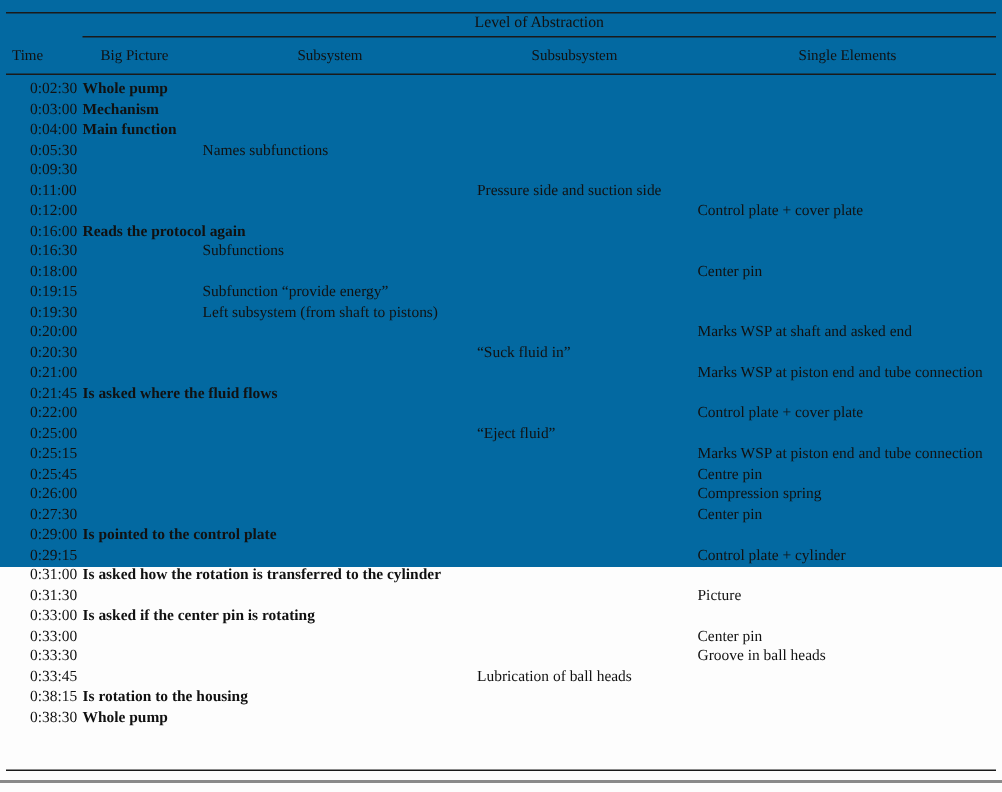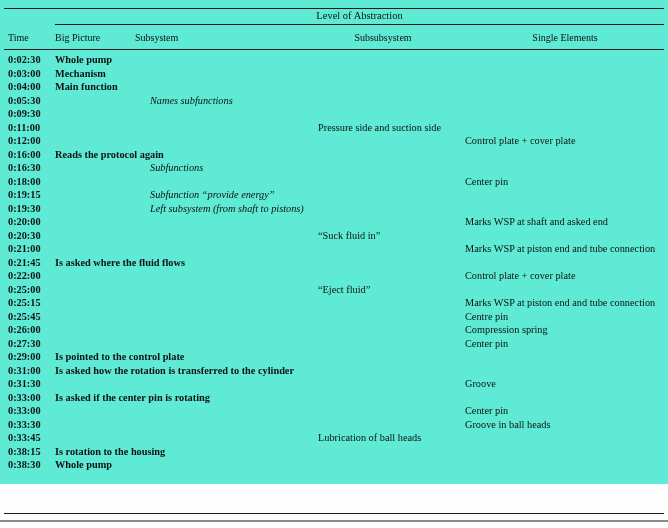--- a/index.html
+++ b/index.html
@@ -3,46 +3,46 @@
 <meta charset="utf-8">
 <style>
   html,body{margin:0;padding:0;}
   body{
     width:668px;height:528px;
     background:#fdfdfd;
     font-family:"Liberation Serif","DejaVu Serif",serif;
     color:#111;
     overflow:hidden;
   }
-  .page{position:relative;width:668px;height:484px;background:#5eead4;}
+  .page{position:relative;width:668px;height:378px;background:#0369a1;}
   .rule{position:absolute;background:#1a1a1a;height:1px;}
   .rule-top{left:4px;right:4px;top:8px;}
   .rule-spanner{left:55px;width:609px;top:24px;}
   .rule-header{left:4px;right:4px;top:49px;}
   .rule-bottom{left:4px;right:4px;top:513px;}
   .rule-page{left:0px;right:0px;top:520px;height:2px;background:#8a8a8a;}
   .spanner{
     position:absolute;left:55px;width:609px;top:10px;
     text-align:center;font-size:10.5px;line-height:12px;
   }
   .colhead{position:absolute;top:31px;font-size:10px;line-height:14px;white-space:nowrap;}
   .colhead-time{left:8px;}
-  .colhead-big{left:55px;text-align:center;}
-  .colhead-sub{left:135px;width:170px;}
+  .colhead-big{left:67px;text-align:center;}
+  .colhead-sub{left:135px;width:170px;text-align:center;}
   .colhead-subsub{left:318px;width:130px;text-align:center;}
   .colhead-single{left:465px;width:200px;text-align:center;}
   .tbody{position:absolute;left:0;top:53px;width:668px;}
   .trow{position:relative;height:13.5px;width:668px;}
   .cell{
     position:absolute;top:0;
     font-size:10.3px;line-height:13.5px;white-space:nowrap;
   }
-  .cell-time{left:8px;font-weight:bold;}
+  .cell-time{left:20px;}
   .col-big{left:55px;font-weight:bold;}
-  .col-sub{left:150px;font-style:italic;}
+  .col-sub{left:135px;}
   .col-subsub{left:318px;}
   .col-single{left:465px;}
 </style>
 </head>
 <body>
 
 <div class="page">
 
   <div class="rule rule-top"></div>
 
@@ -144,26 +144,30 @@
   </div>
       <div class="trow">
     <span class="cell cell-time">0:27:30</span>
     <span class="cell col-single">Center pin</span>
   </div>
       <div class="trow">
     <span class="cell cell-time">0:29:00</span>
     <span class="cell col-big">Is pointed to the control plate</span>
   </div>
       <div class="trow">
+    <span class="cell cell-time">0:29:15</span>
+    <span class="cell col-single">Control plate + cylinder</span>
+  </div>
+      <div class="trow">
     <span class="cell cell-time">0:31:00</span>
     <span class="cell col-big">Is asked how the rotation is transferred to the cylinder</span>
   </div>
       <div class="trow">
     <span class="cell cell-time">0:31:30</span>
-    <span class="cell col-single">Groove</span>
+    <span class="cell col-single">Picture</span>
   </div>
       <div class="trow">
     <span class="cell cell-time">0:33:00</span>
     <span class="cell col-big">Is asked if the center pin is rotating</span>
   </div>
       <div class="trow">
     <span class="cell cell-time">0:33:00</span>
     <span class="cell col-single">Center pin</span>
   </div>
       <div class="trow">

